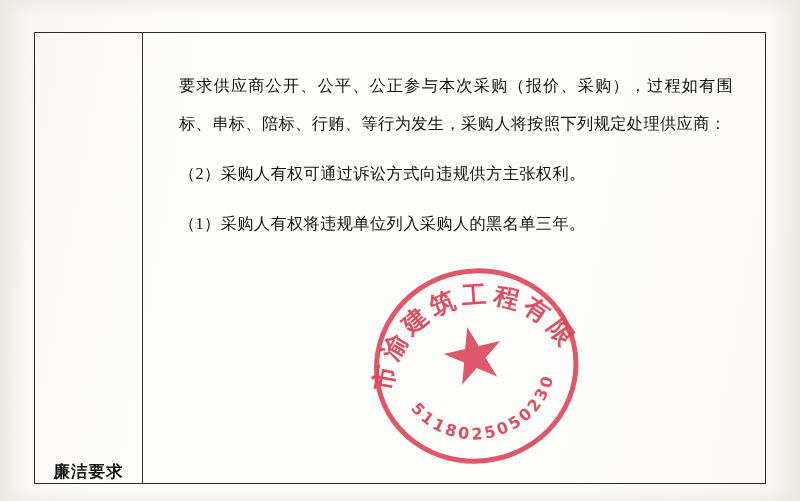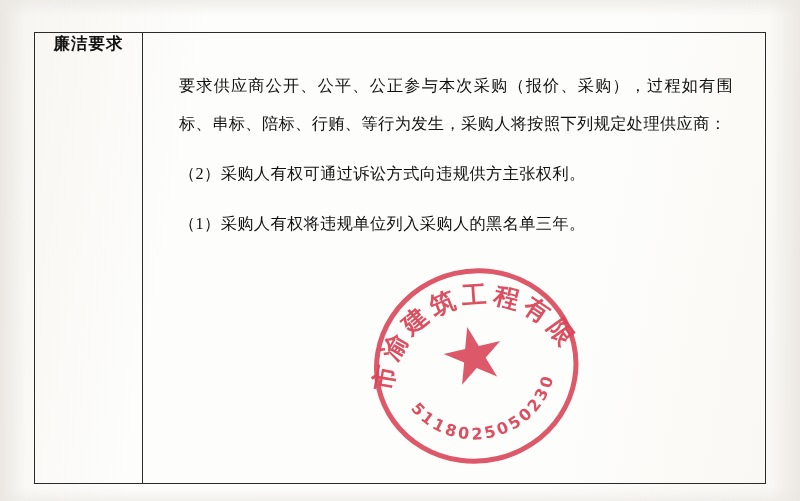--- a/index.html
+++ b/index.html
@@ -37,21 +37,21 @@
     box-sizing: border-box;
     display: flex;
     background: transparent;
   }
   #label-cell {
     width: 108px;
     border-right: 1.6px solid #2b2b2b;
     box-sizing: border-box;
     position: relative;
     display: flex;
-    align-items: flex-start;
+    align-items: flex-end;
     justify-content: center;
   }
   #label-text {
     font-family: "DejaVu Sans", sans-serif;
     font-size: 16.5px;
     font-weight: 700;
     color: #111111;
     letter-spacing: 1px;
     white-space: nowrap;
   }

